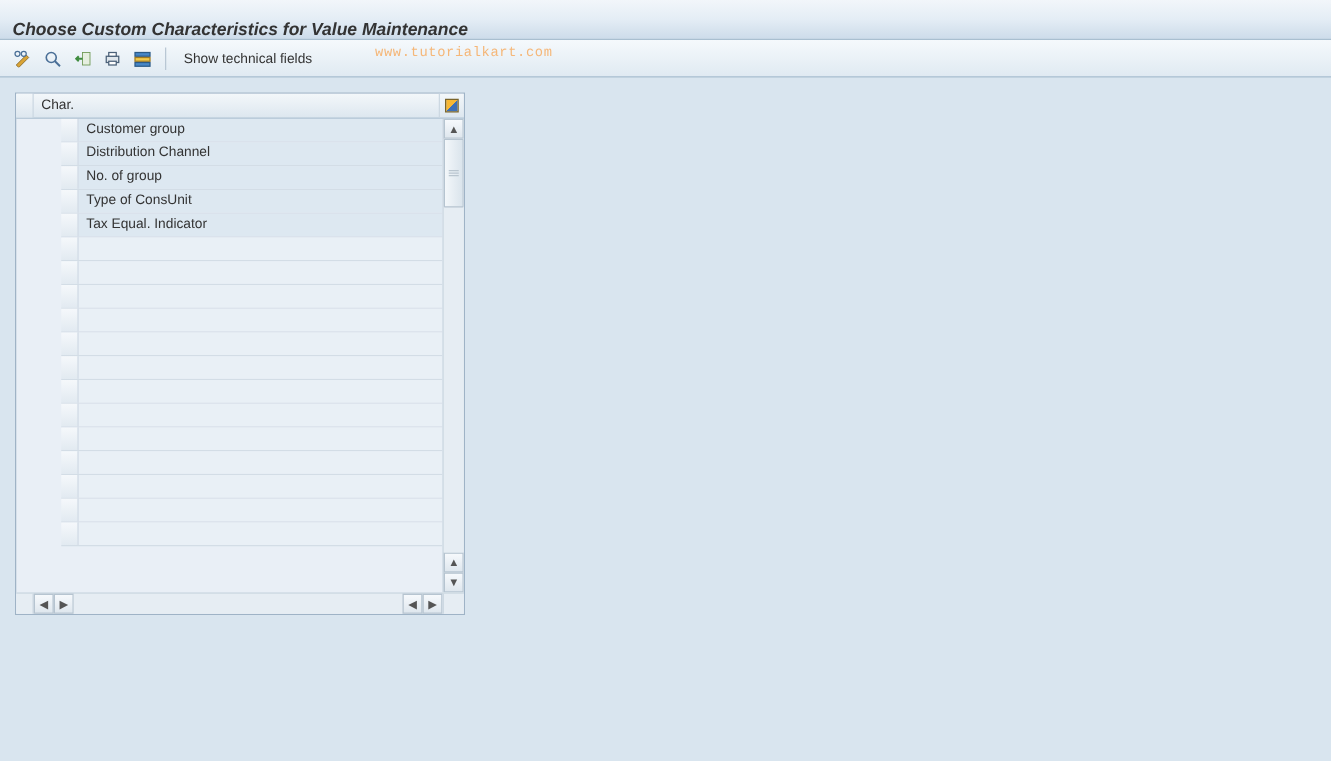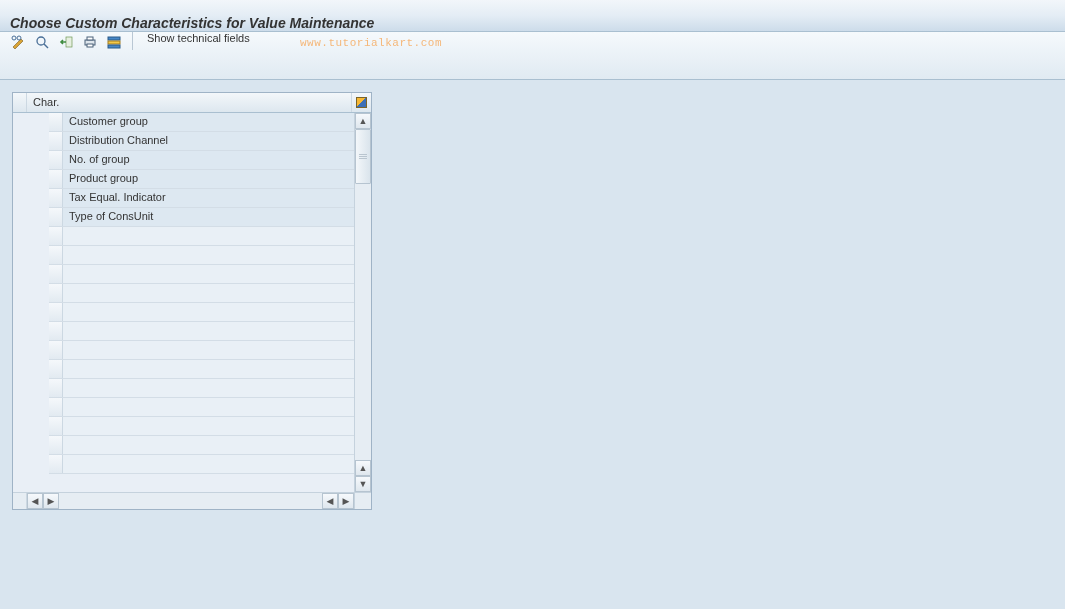--- a/index.html
+++ b/index.html
@@ -22,25 +22,25 @@
       padding: 0 10px;
     }
     .titlebar-text {
       font-weight: bold;
       font-style: italic;
       font-size: 14px;
       color: #333;
     }
 
     .toolbar {
-      height: 48px;
+      height: 30px;
       background: linear-gradient(to bottom, #f5f9fc 0%, #e0eaf2 100%);
       border-bottom: 1px solid #a9bfd0;
       display: flex;
-      align-items: flex-start;
+      align-items: center;
       padding: 0 8px;
       gap: 4px;
       position: relative;
     }
 
     .tb-btn {
       width: 20px;
       height: 20px;
       display: inline-flex;
       align-items: center;
@@ -256,29 +256,25 @@
           <div class="grid-row">
             <div class="row-selector"></div>
             <div class="row-cell">Distribution Channel</div>
           </div>
           <div class="grid-row">
             <div class="row-selector"></div>
             <div class="row-cell">No. of group</div>
           </div>
           <div class="grid-row">
             <div class="row-selector"></div>
-            <div class="row-cell">Product group</div>
+            <div class="row-cell">Type of ConsUnit</div>
           </div>
           <div class="grid-row">
             <div class="row-selector"></div>
             <div class="row-cell">Tax Equal. Indicator</div>
-          </div>
-          <div class="grid-row">
-            <div class="row-selector"></div>
-            <div class="row-cell">Type of ConsUnit</div>
           </div>
           <div class="grid-row empty">
             <div class="row-selector"></div>
             <div class="row-cell"></div>
           </div>
           <div class="grid-row empty">
             <div class="row-selector"></div>
             <div class="row-cell"></div>
           </div>
           <div class="grid-row empty">

